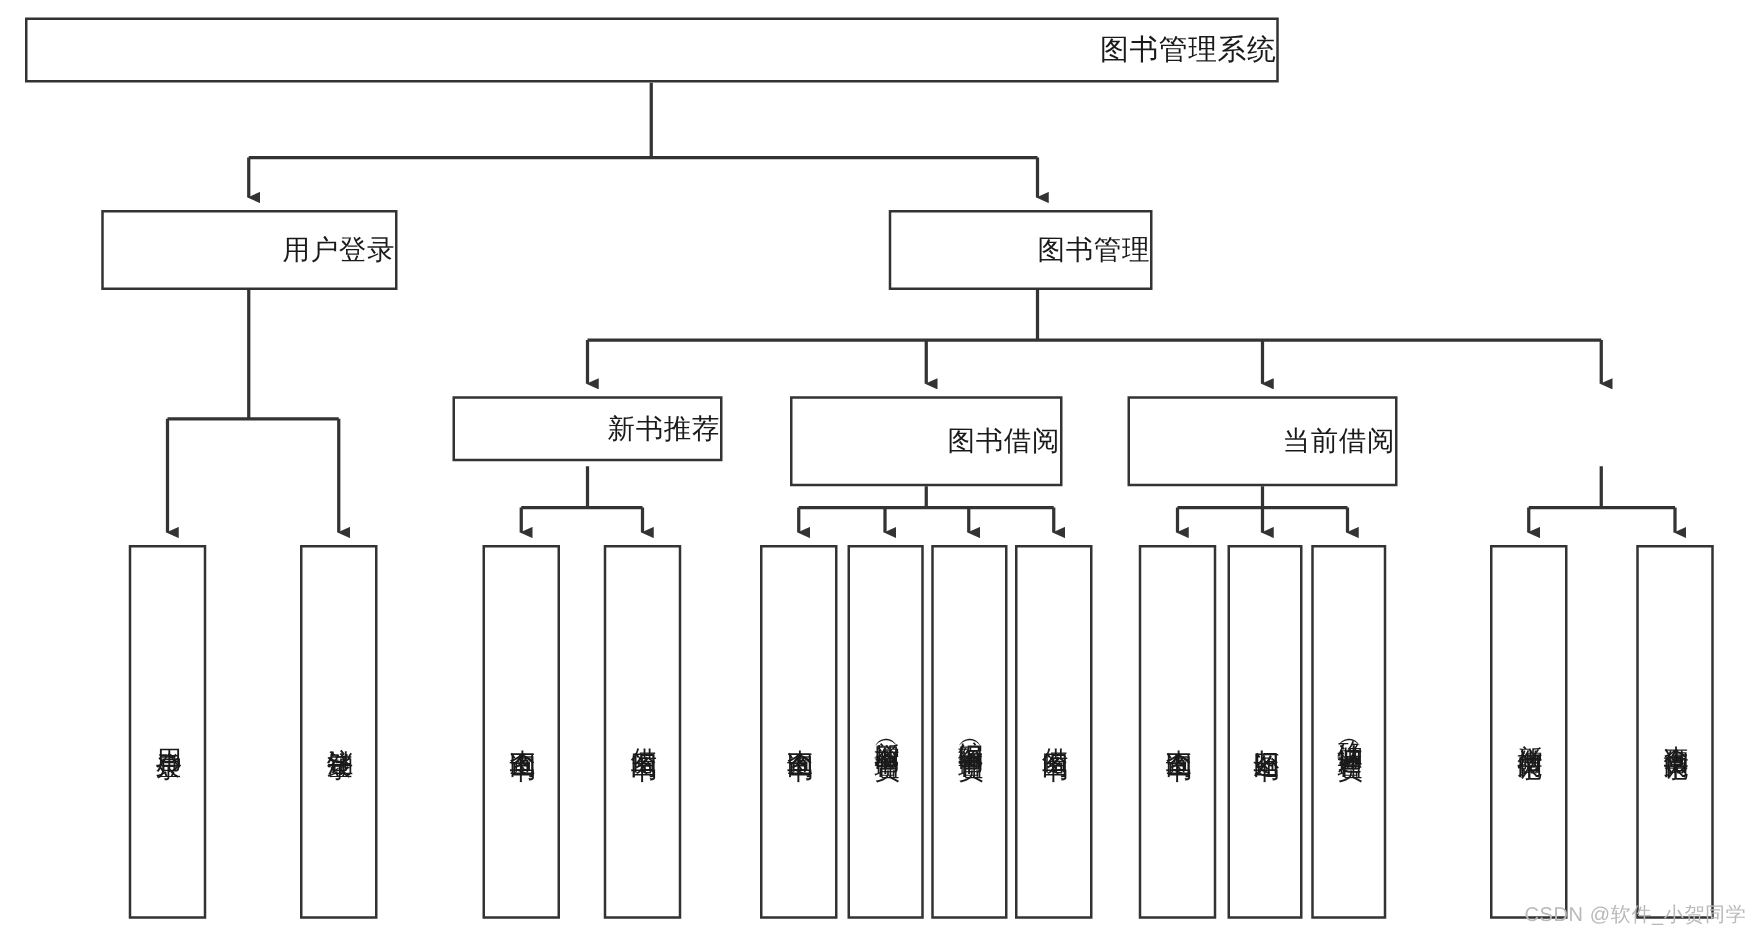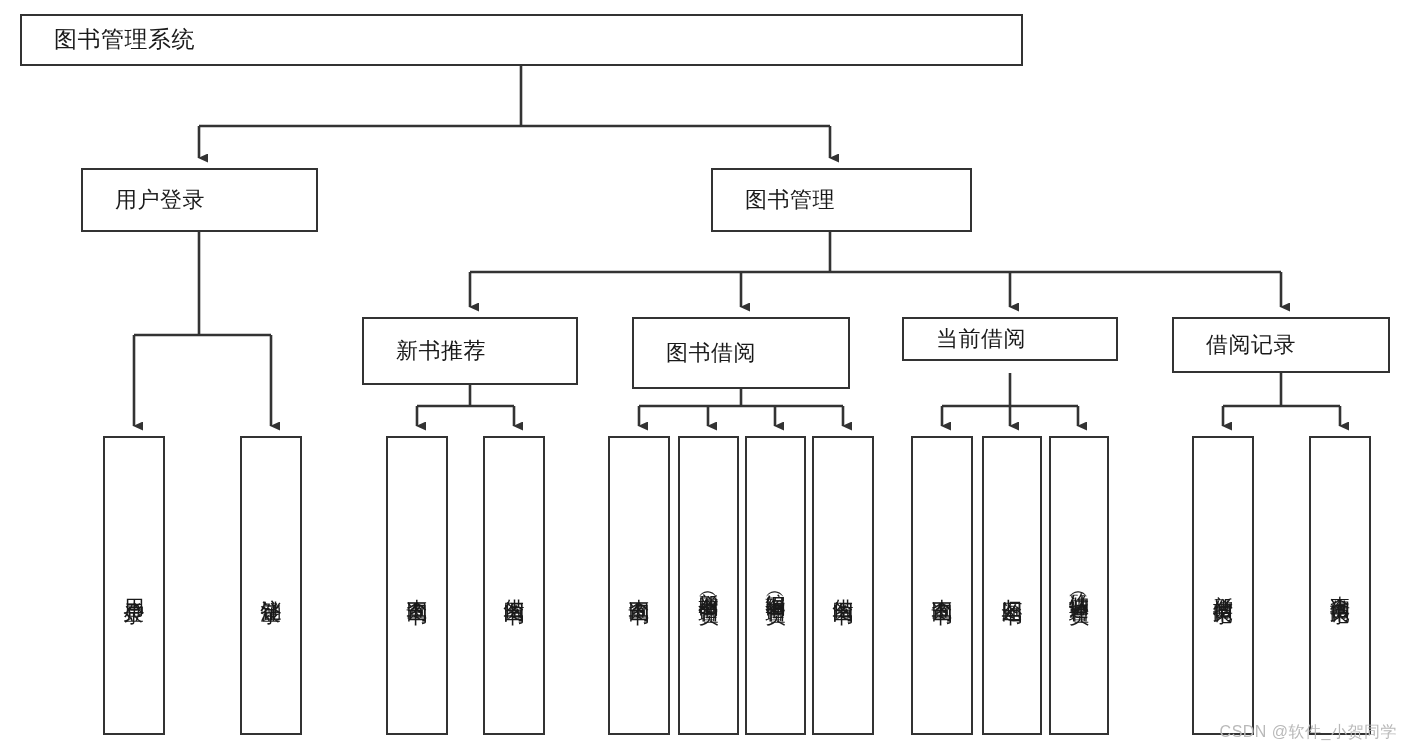--- a/index.html
+++ b/index.html
@@ -26,21 +26,21 @@
     height: 747px;
     pointer-events: none;
   }
   .node {
     position: absolute;
     box-sizing: border-box;
     border: 2px solid #333333;
     background: #ffffff;
     display: flex;
     align-items: center;
-    justify-content: flex-start;
+    justify-content: flex-end;
     color: #1a1a1a;
     padding-left: 32px;
   }
   .node-label {
     display: block;
     text-align: center;
     line-height: 1.18;
     letter-spacing: 0.5px;
     white-space: nowrap;
   }
@@ -134,35 +134,32 @@
     </g>
   </svg>
 
   <div class="node horiz root" style="left:20px; top:14px; width:1003px; height:52px;">
     <span class="node-label">图书管理系统</span>
   </div>
 
   <div class="node horiz" style="left:81px; top:168px; width:237px; height:64px;">
     <span class="node-label">用户登录</span>
   </div>
-  <div class="node horiz" style="left:711px; top:168px; width:261px; height:64px;">
+  <div class="node horiz" style="left:711px; top:168px; width:211px; height:64px;">
     <span class="node-label">图书管理</span>
   </div>
 
-  <div class="node horiz" style="left:362px; top:317px; width:216px; height:68px;">
+  <div class="node horiz" style="left:362px; top:317px; width:216px; height:52px;">
     <span class="node-label">新书推荐</span>
   </div>
   <div class="node horiz" style="left:632px; top:317px; width:218px; height:72px;">
     <span class="node-label">图书借阅</span>
   </div>
-  <div class="node horiz" style="left:902px; top:317px; width:216px; height:44px;">
+  <div class="node horiz" style="left:902px; top:317px; width:216px; height:72px;">
     <span class="node-label">当前借阅</span>
-  </div>
-  <div class="node horiz" style="left:1172px; top:317px; width:218px; height:56px;">
-    <span class="node-label">借阅记录</span>
   </div>
 
   <div class="node vert" style="left:103px; top:436px; width:62px; height:299px;">
     <span class="node-label">用户登录</span>
   </div>
   <div class="node vert" style="left:240px; top:436px; width:62px; height:299px;">
     <span class="node-label">注销登录</span>
   </div>
 
   <div class="node vert" style="left:386px; top:436px; width:62px; height:299px;">

